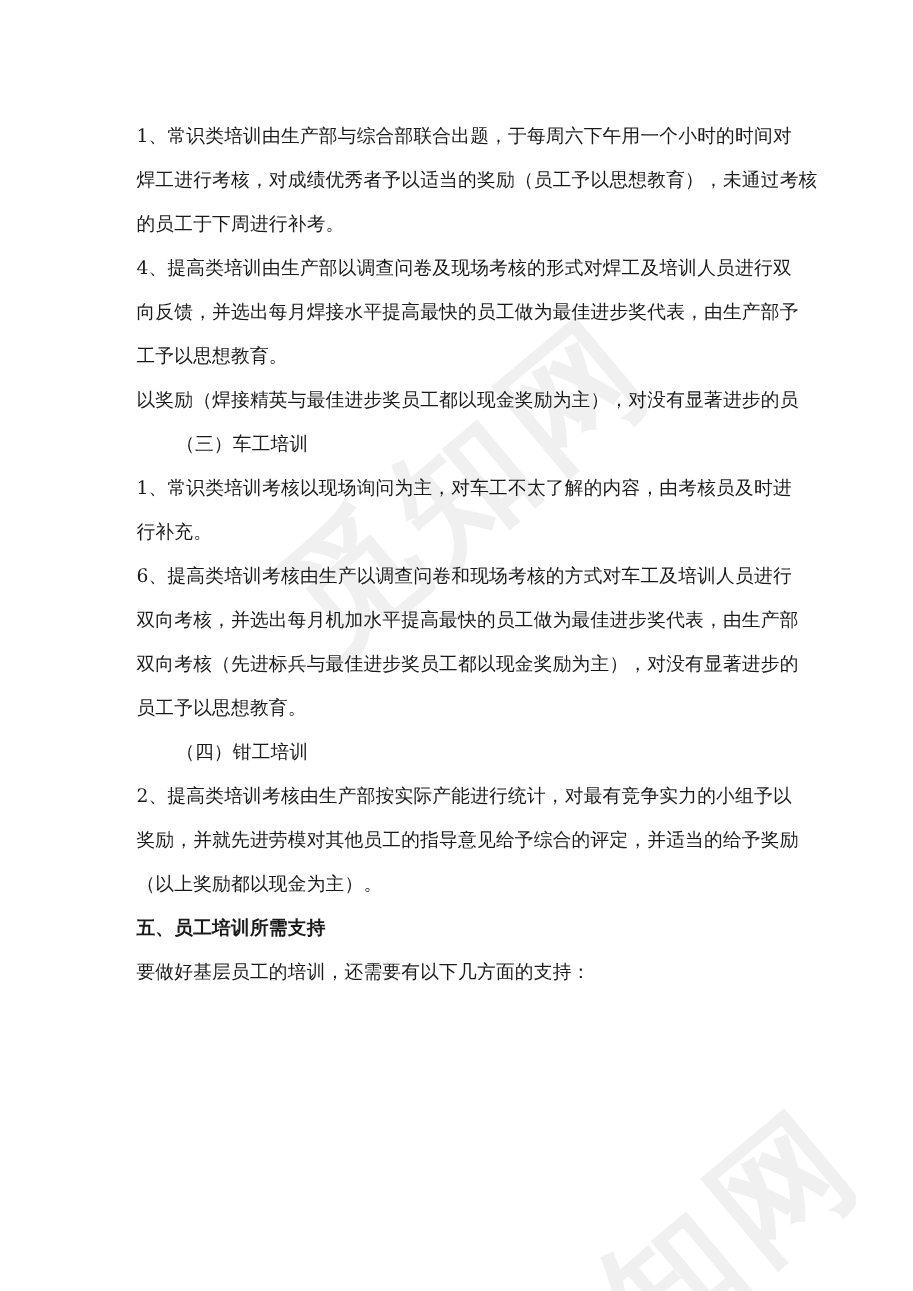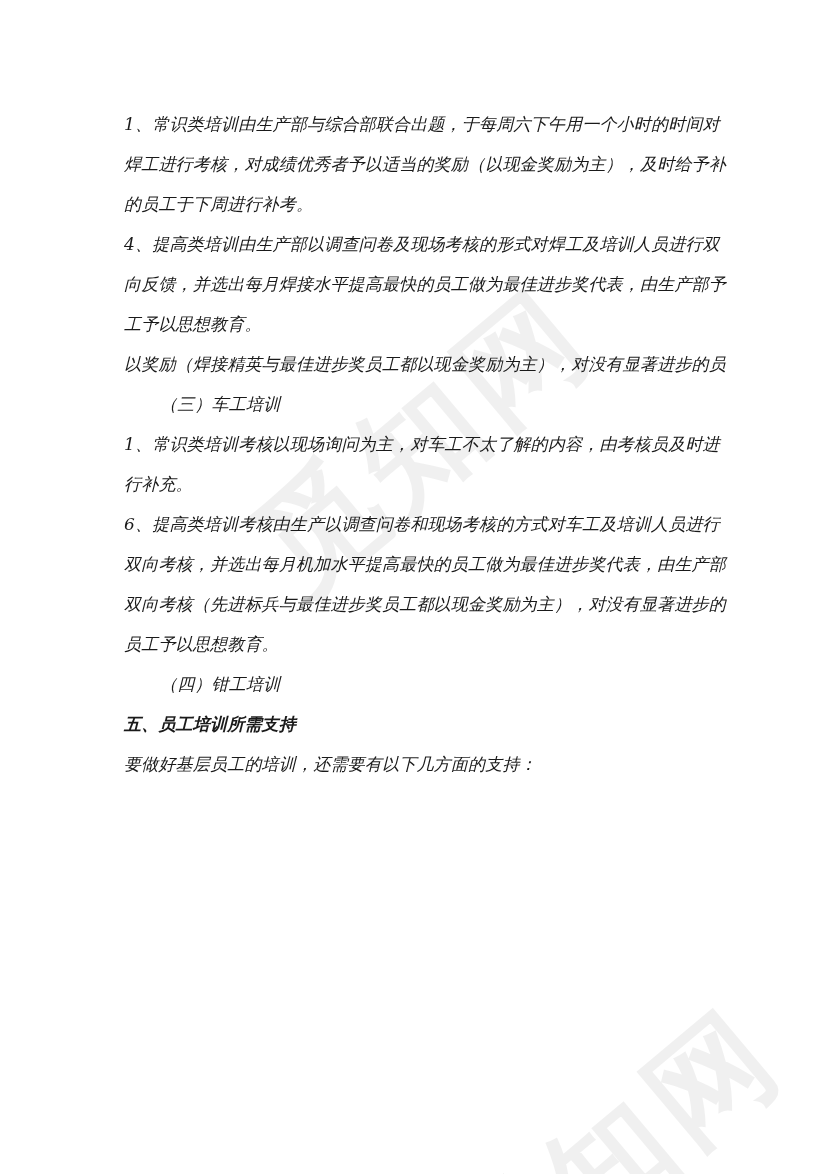--- a/index.html
+++ b/index.html
@@ -6,21 +6,21 @@
   body {
     width: 830px; height: 1174px; position: relative; overflow: hidden;
     font-family: "DejaVu Serif", "Liberation Serif", serif;
     color: #1a1a1a;
   }
   .page {
     position: absolute; left: 124px; top: 104px; width: 600px;
   }
   .line {
     font-size: 17px; line-height: 40px; height: 40px;
-    white-space: nowrap; letter-spacing: 0.2px; font-style: italic;
+    white-space: nowrap; letter-spacing: 0.2px;
   }
   .para { margin: 0; }
   .para .line { }
   .heading { font-weight: bold; }
   .subhead { padding-left: 0; margin-left: 36px; }
   .watermark {
     position: absolute; color: rgba(0,0,0,0.06);
     font-family: "DejaVu Sans", sans-serif; font-weight: bold;
     font-size: 120px; transform: rotate(-40deg);
     pointer-events: none; white-space: nowrap; letter-spacing: 10px;
@@ -31,21 +31,21 @@
 </head>
 <body>
 
 <div class="watermark wm1">觅知网</div>
 <div class="watermark wm2">觅知网</div>
 
 <div class="page">
 
   <div class="para">
     <div class="line">1、常识类培训由生产部与综合部联合出题，于每周六下午用一个小时的时间对</div>
-    <div class="line">焊工进行考核，对成绩优秀者予以适当的奖励（以现金奖励为主），及时给予补</div>
+    <div class="line">焊工进行考核，对成绩优秀者予以适当的奖励（员工予以思想教育），未通过考核</div>
     <div class="line">的员工于下周进行补考。</div>
   </div>
 
   <div class="para">
     <div class="line">4、提高类培训由生产部以调查问卷及现场考核的形式对焊工及培训人员进行双</div>
     <div class="line">向反馈，并选出每月焊接水平提高最快的员工做为最佳进步奖代表，由生产部予</div>
     <div class="line">工予以思想教育。</div>
     <div class="line">以奖励（焊接精英与最佳进步奖员工都以现金奖励为主），对没有显著进步的员</div>
   </div>
 
@@ -65,20 +65,25 @@
     <div class="line">员工予以思想教育。</div>
   </div>
 
   <div class="para subhead">
     <div class="line">（四）钳工培训</div>
   </div>
 
   <div class="para">
   </div>
 
+  <div class="para">
+    <div class="line">2、提高类培训考核由生产部按实际产能进行统计，对最有竞争实力的小组予以</div>
+    <div class="line">奖励，并就先进劳模对其他员工的指导意见给予综合的评定，并适当的给予奖励</div>
+    <div class="line">（以上奖励都以现金为主）。</div>
+  </div>
 
   <div class="para heading">
     <div class="line">五、员工培训所需支持</div>
   </div>
 
   <div class="para">
     <div class="line">要做好基层员工的培训，还需要有以下几方面的支持：</div>
   </div>
 </div>
 

